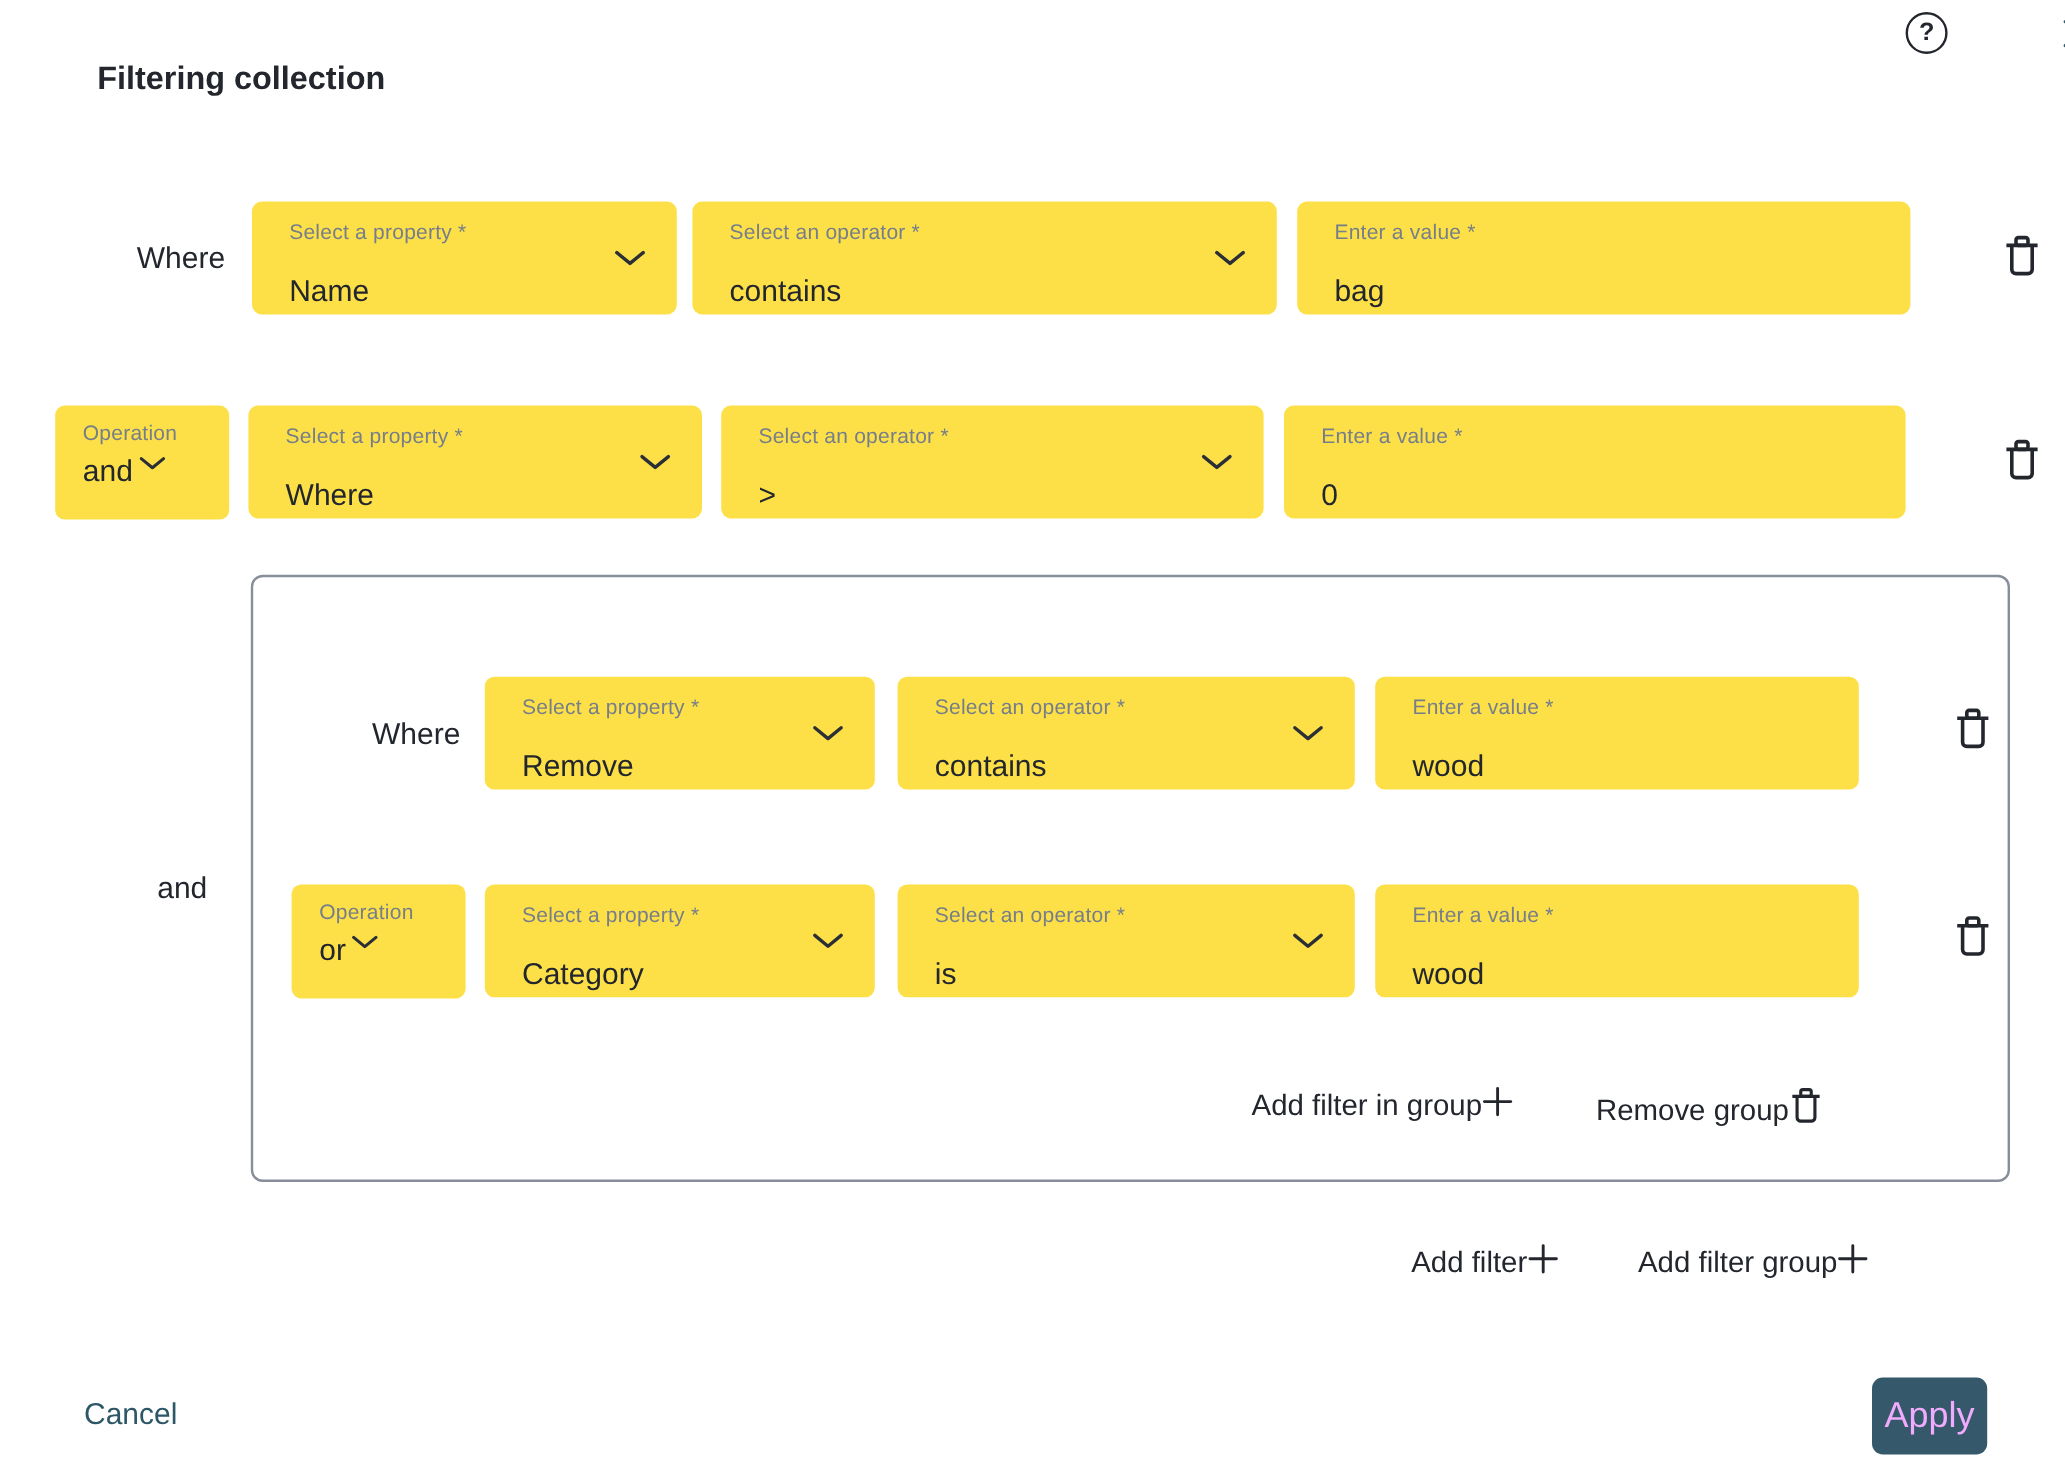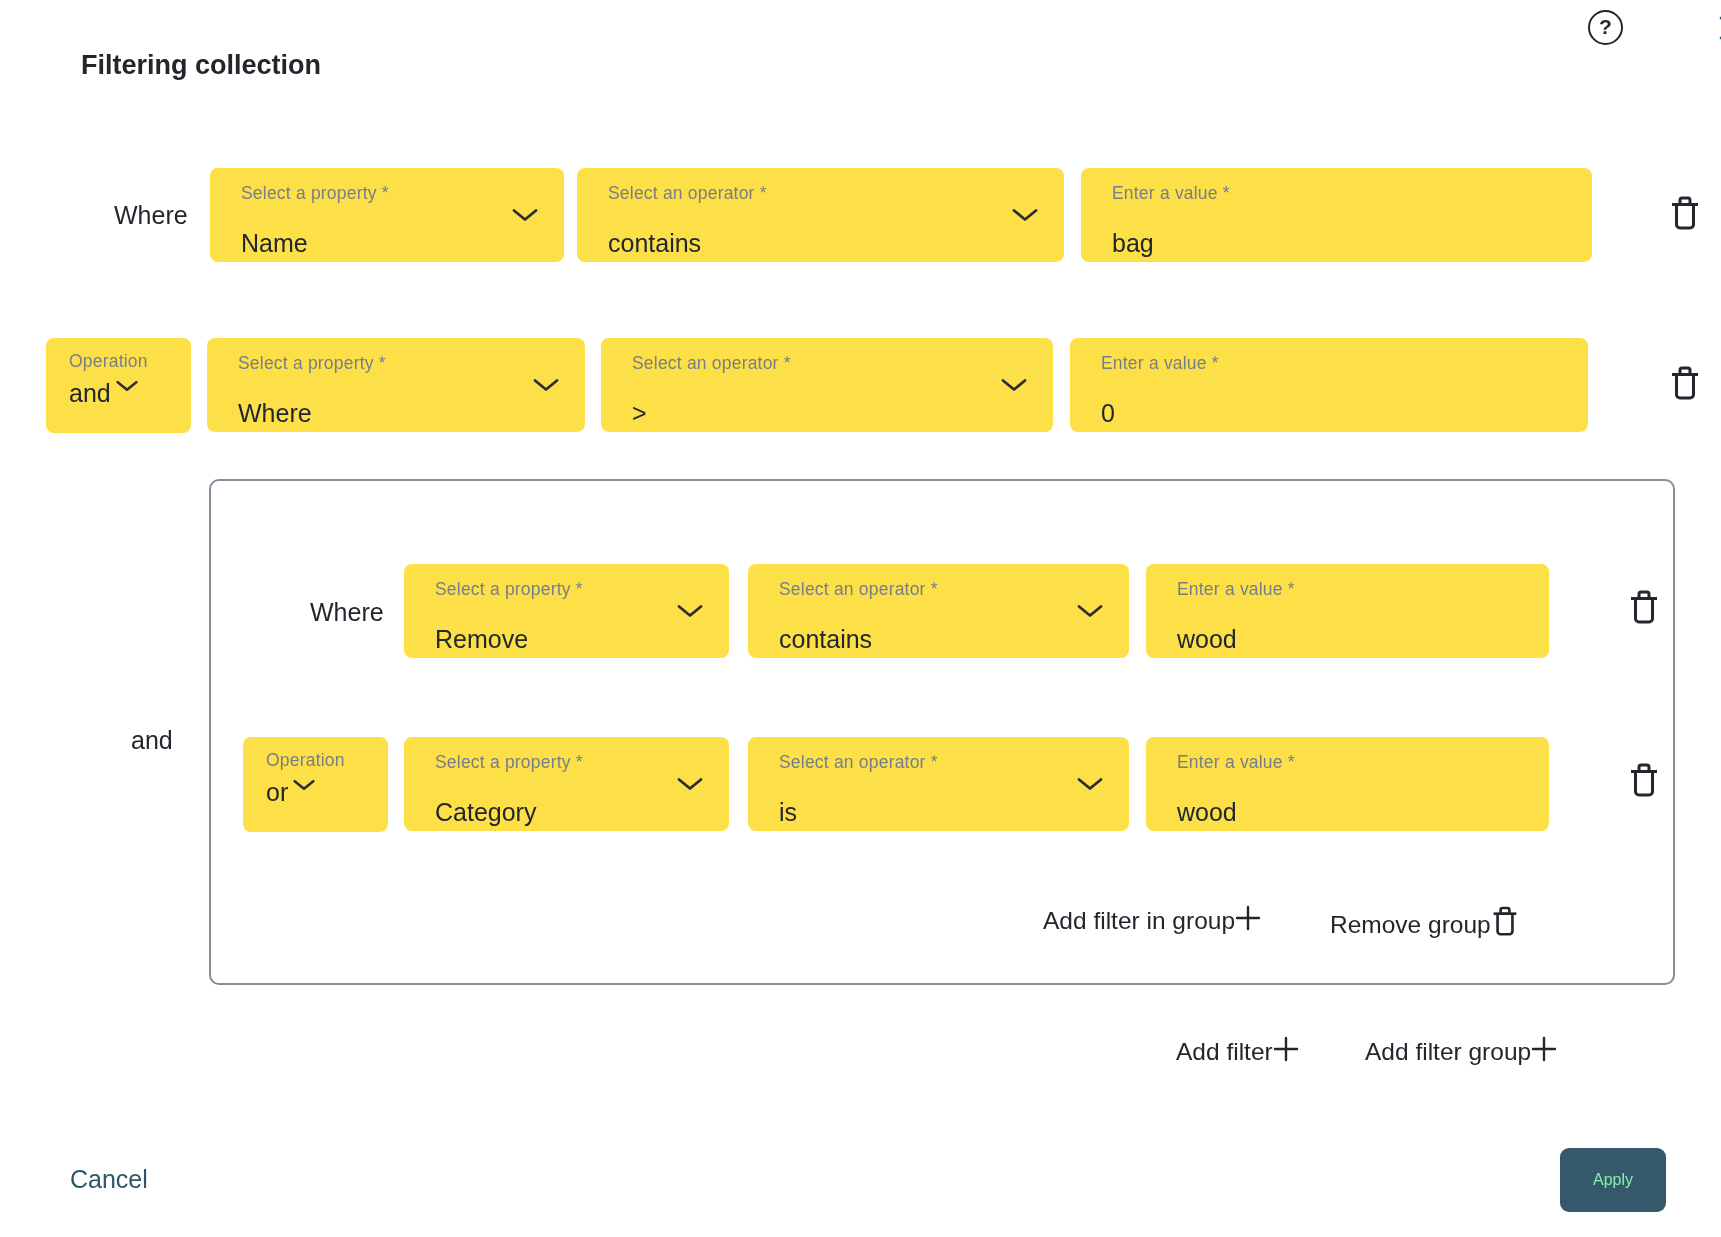--- a/index.html
+++ b/index.html
@@ -50,23 +50,23 @@
     border-radius:50%; display:flex; align-items:center; justify-content:center;
     background:none; cursor:pointer;
   }
   .help span { font-size:21px; font-weight:700; color:#23272d; transform:translateY(-1px); }
 
   .cancel {
     position:absolute; background:none; border:none; cursor:pointer;
     font-family:"Liberation Sans", sans-serif; font-size:25px; color:#2d5767;
   }
   .apply {
-    position:absolute; left:1560px; top:1148px; width:106px; height:64px;
+    position:absolute; left:1560px; top:1148px; width:96px; height:64px;
     background:#35596b; border:none; border-radius:9px; cursor:pointer;
-    font-family:"Liberation Sans", sans-serif; font-size:16px; color:#86efac;
+    font-family:"Liberation Sans", sans-serif; font-size:30px; color:#f0abfc;
   }
 </style>
 </head>
 <body>
 
 <div class="stage">
 
   <div class="abs title" style="left:44px; top:50px;">Filtering collection</div>
 
   <button class="help" style="left:1588px; top:10px;">

